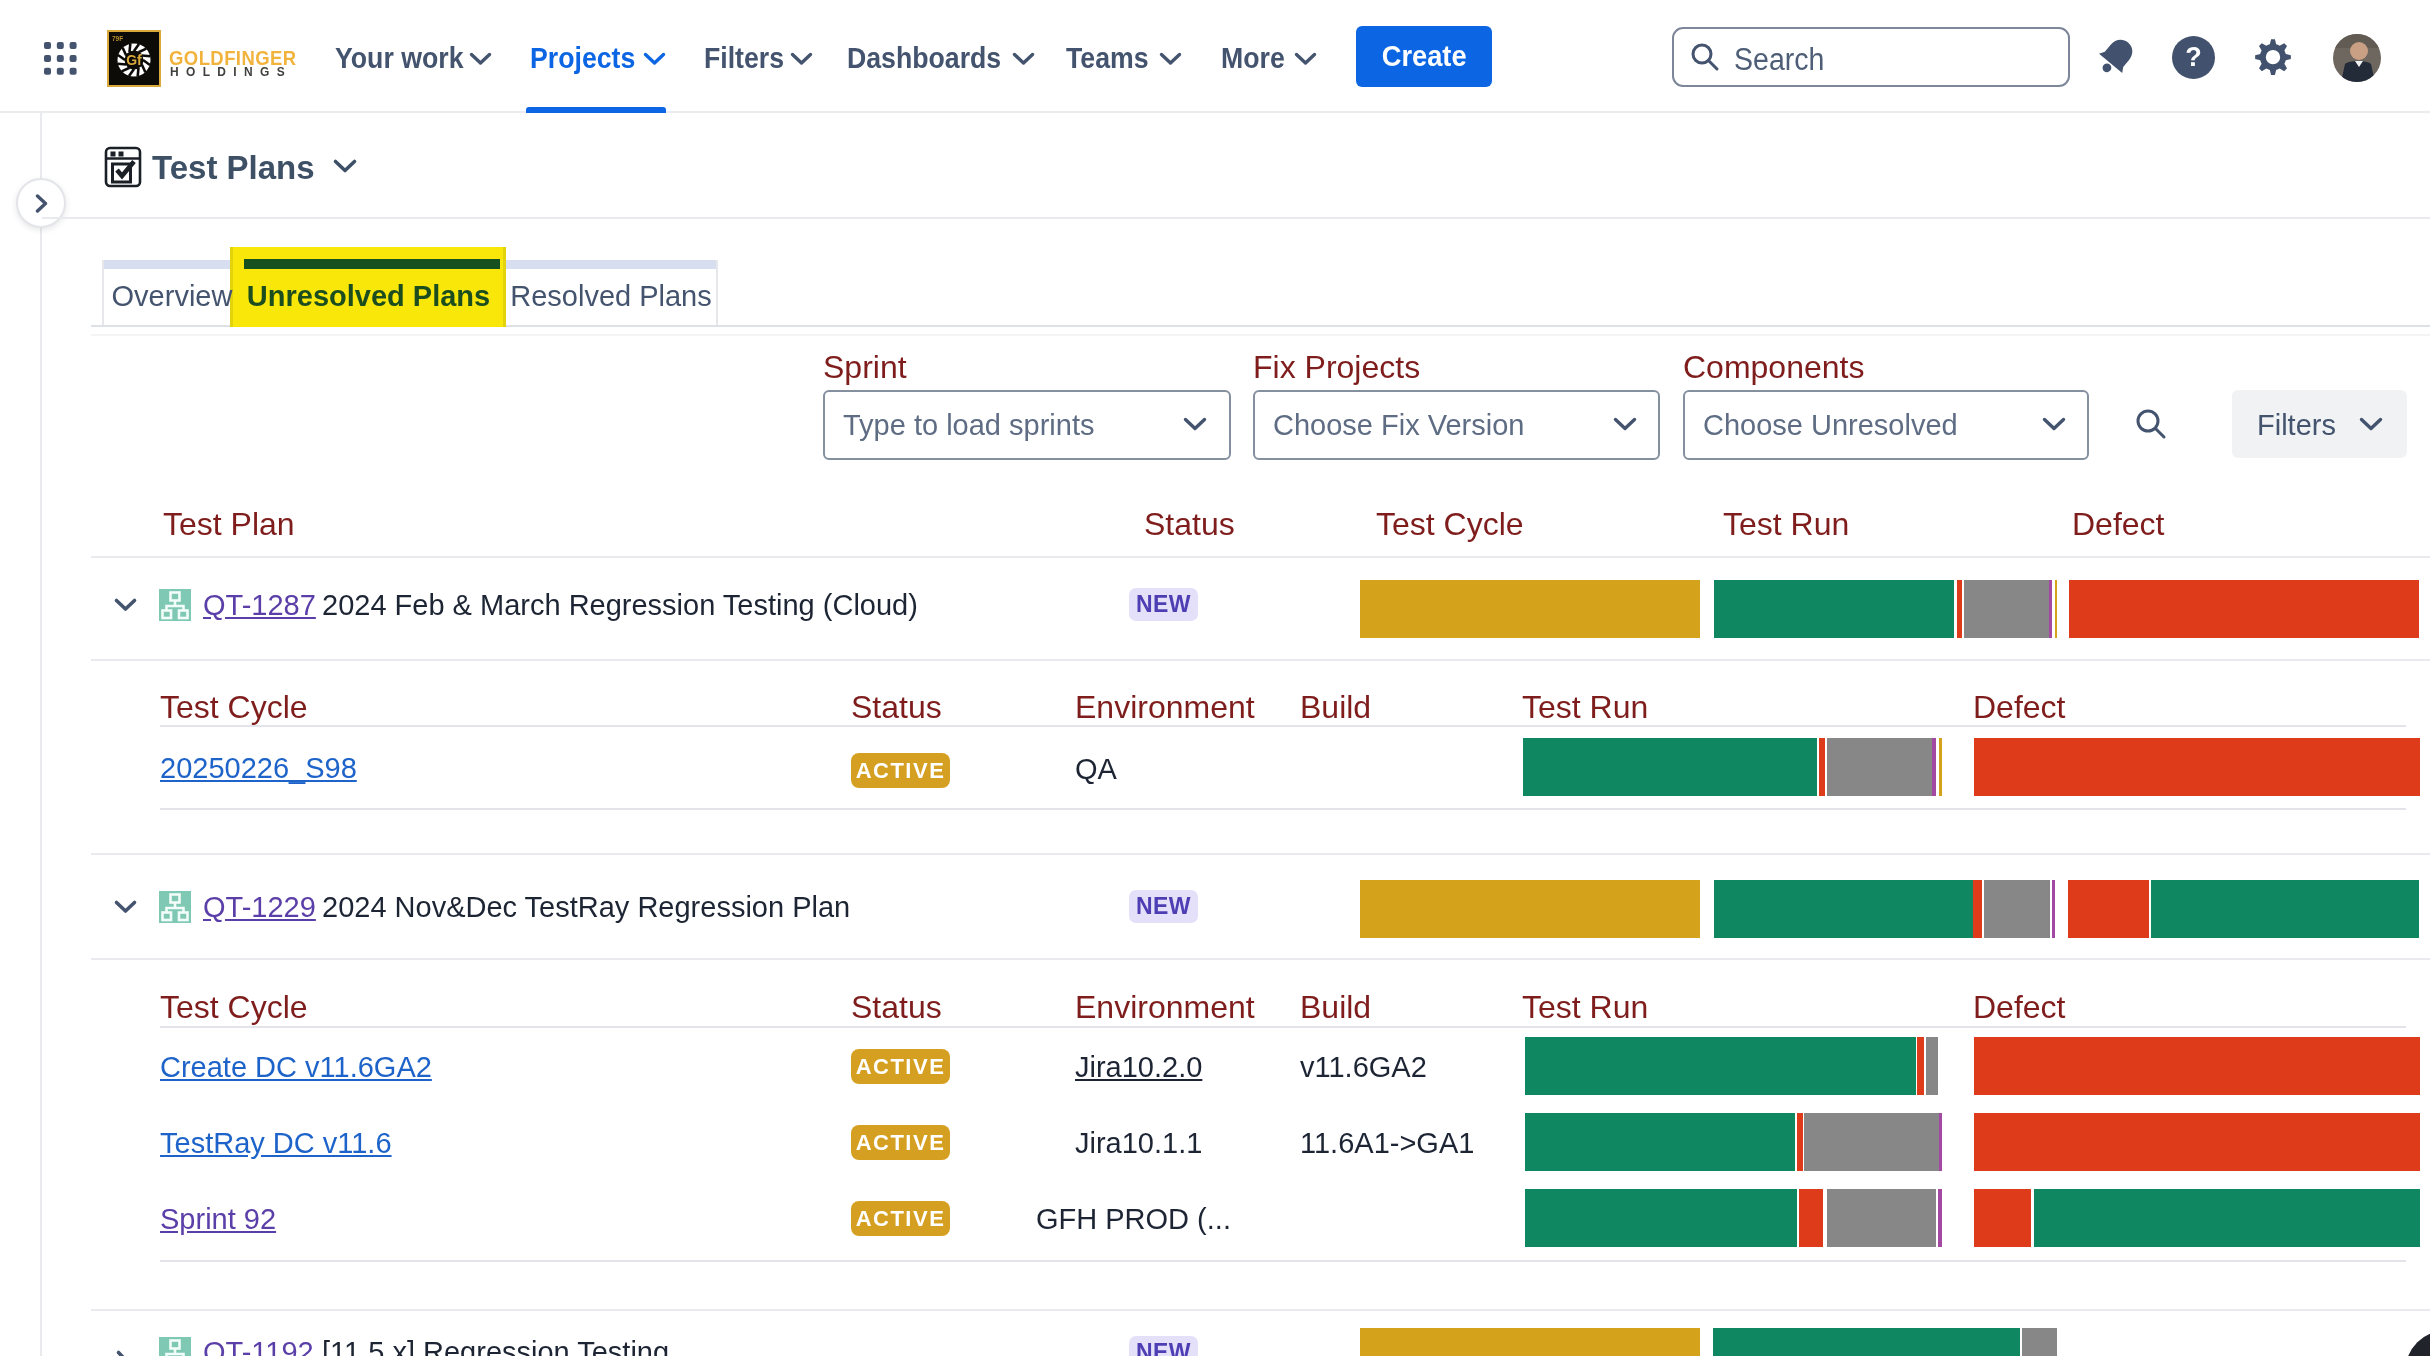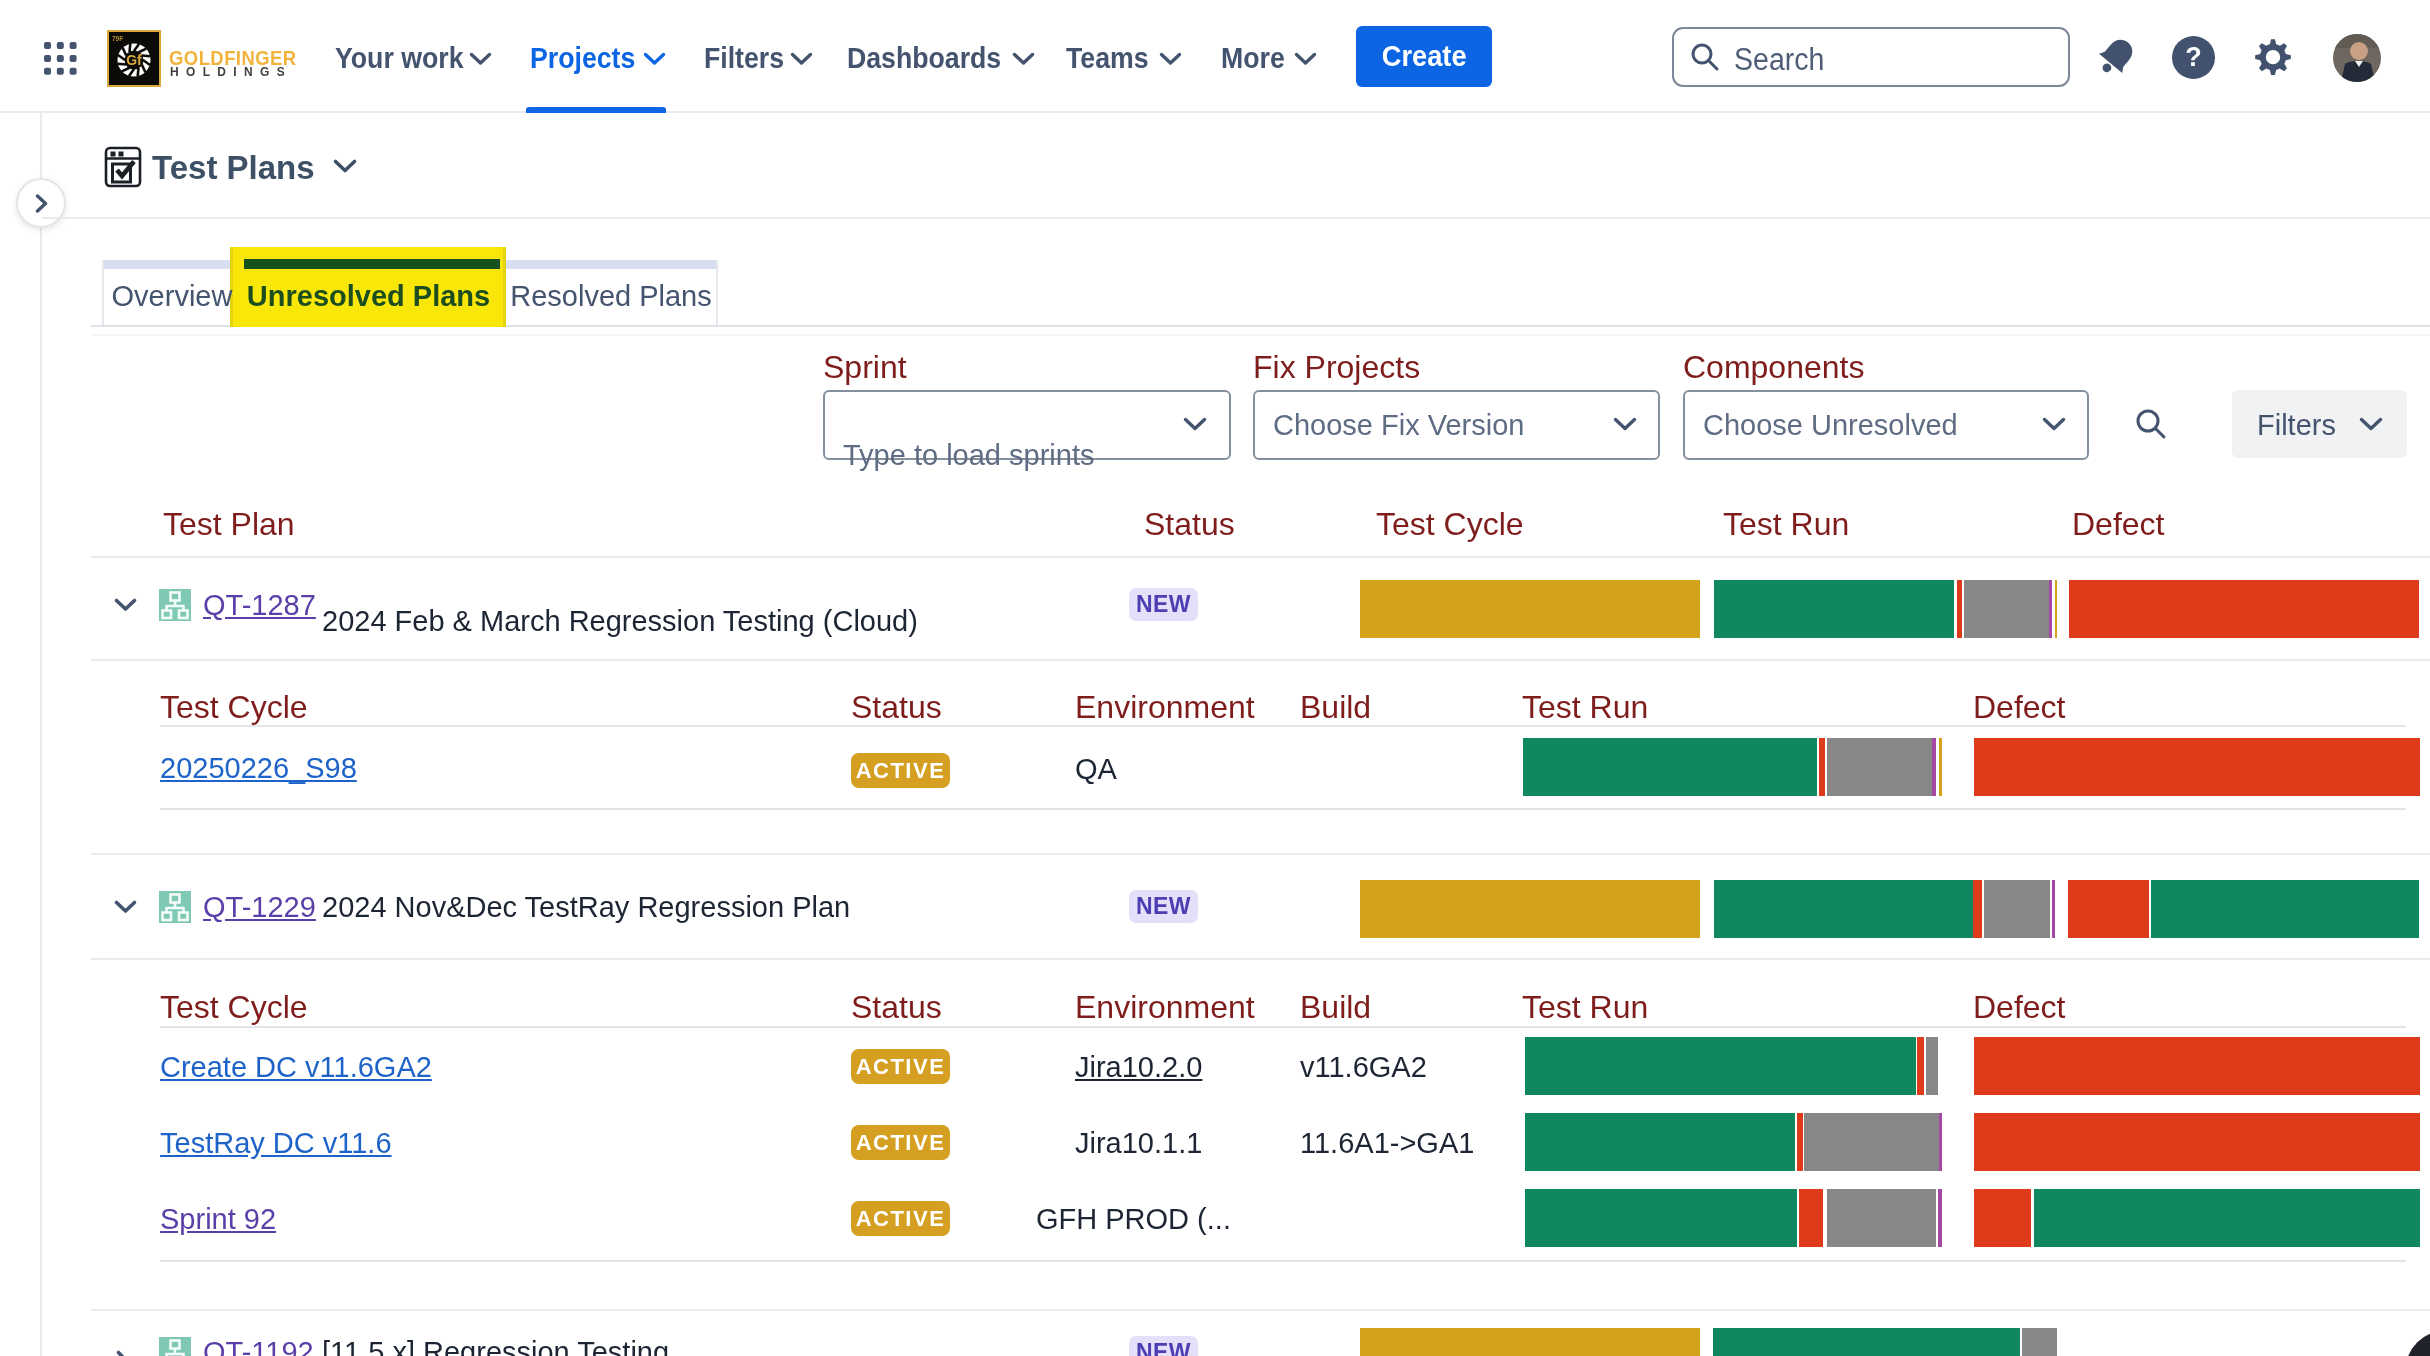--- a/index.html
+++ b/index.html
@@ -160,21 +160,21 @@
 <div class="abs" style="left:230px;top:247px;width:276px;height:80px;background:#FAE70A;"></div>
 <div class="abs" style="left:230px;top:247px;width:3px;height:80px;background:#E3D30D;"></div>
 <div class="abs" style="left:503px;top:247px;width:3px;height:80px;background:#E3D30D;"></div>
 <div class="abs" style="left:244px;top:259px;width:256px;height:10px;background:#17501F;"></div>
 <div class="abs" style="left:107px;top:281px;width:130px;height:30px;font-size:29px;color:#44546F;text-align:center;line-height:30px;">Overview</div>
 <div class="abs" style="left:232px;top:281px;width:273px;height:30px;font-size:29px;font-weight:700;color:#1B4D1F;text-align:center;line-height:30px;">Unresolved Plans</div>
 <div class="abs" style="left:505px;top:281px;width:212px;height:30px;font-size:29px;color:#44546F;text-align:center;line-height:30px;">Resolved Plans</div>
 
 <div class="colh" style="left:823px;top:349px;">Sprint</div>
 <div class="sel" style="left:823px;top:390px;width:408px;"></div>
-<div class="seltxt" style="left:843px;top:409px;margin-top:30px;">Type to load sprints</div>
+<div class="seltxt" style="left:843px;top:409px;">Type to load sprints</div>
 <svg class="abs" style="left:1182px;top:416px;" width="26" height="17" viewBox="0 0 26 17">
     <path d="M3.5 3.5 L13 12.5 L22.5 3.5" fill="none" stroke="#44546F" stroke-width="3.4" stroke-linecap="round" stroke-linejoin="round"></path>
   </svg>
 <div class="colh" style="left:1253px;top:349px;">Fix Projects</div>
 <div class="sel" style="left:1253px;top:390px;width:407px;"></div>
 <div class="seltxt" style="left:1273px;top:409px;">Choose Fix Version</div>
 <svg class="abs" style="left:1612px;top:416px;" width="26" height="17" viewBox="0 0 26 17">
     <path d="M3.5 3.5 L13 12.5 L22.5 3.5" fill="none" stroke="#44546F" stroke-width="3.4" stroke-linecap="round" stroke-linejoin="round"></path>
   </svg>
 <div class="colh" style="left:1683px;top:349px;">Components</div>
@@ -221,21 +221,21 @@
 <div class="colh" style="left:2072px;top:506px;">Defect</div>
 <div class="hl" style="left:91px;top:556px;width:2339px;"></div>
 
 <svg class="abs" style="left:113px;top:597px;" width="25" height="16" viewBox="0 0 25 16">
     <use href="#chevdn"></use>
   </svg>
 <svg class="abs" style="left:159px;top:589px;" width="32" height="32" viewBox="0 0 32 32">
     <use href="#planicon"></use>
   </svg>
 <div class="lnk-p" style="left:203px;top:589px;">QT-1287</div>
-<div class="txt" style="left:322px;top:605px;">2024 Feb &amp; March Regression Testing (Cloud)</div>
+<div class="txt" style="left:322px;top:589px;">2024 Feb &amp; March Regression Testing (Cloud)</div>
 <div class="badge-new" style="left:1129px;top:588px;">NEW</div>
 <div class="bar" style="left:1360px;top:580px;width:340px;background:#D5A21B;"></div>
 <div class="bar" style="left:1714px;top:580px;width:343px;">
   <div class="seg" style="left:0;width:240px;background:#0F8760;"></div>
   <div class="seg" style="left:242.5px;width:5px;background:#DE3B1A;"></div>
   <div class="seg" style="left:250px;width:85px;background:#878787;"></div>
   <div class="seg" style="left:335px;width:3px;background:#A349A4;"></div>
   <div class="seg" style="left:340.5px;width:2.5px;background:#D5A21B;"></div>
 </div>
 <div class="bar" style="left:2069px;top:580px;width:350px;background:#DE3B1A;"></div>

